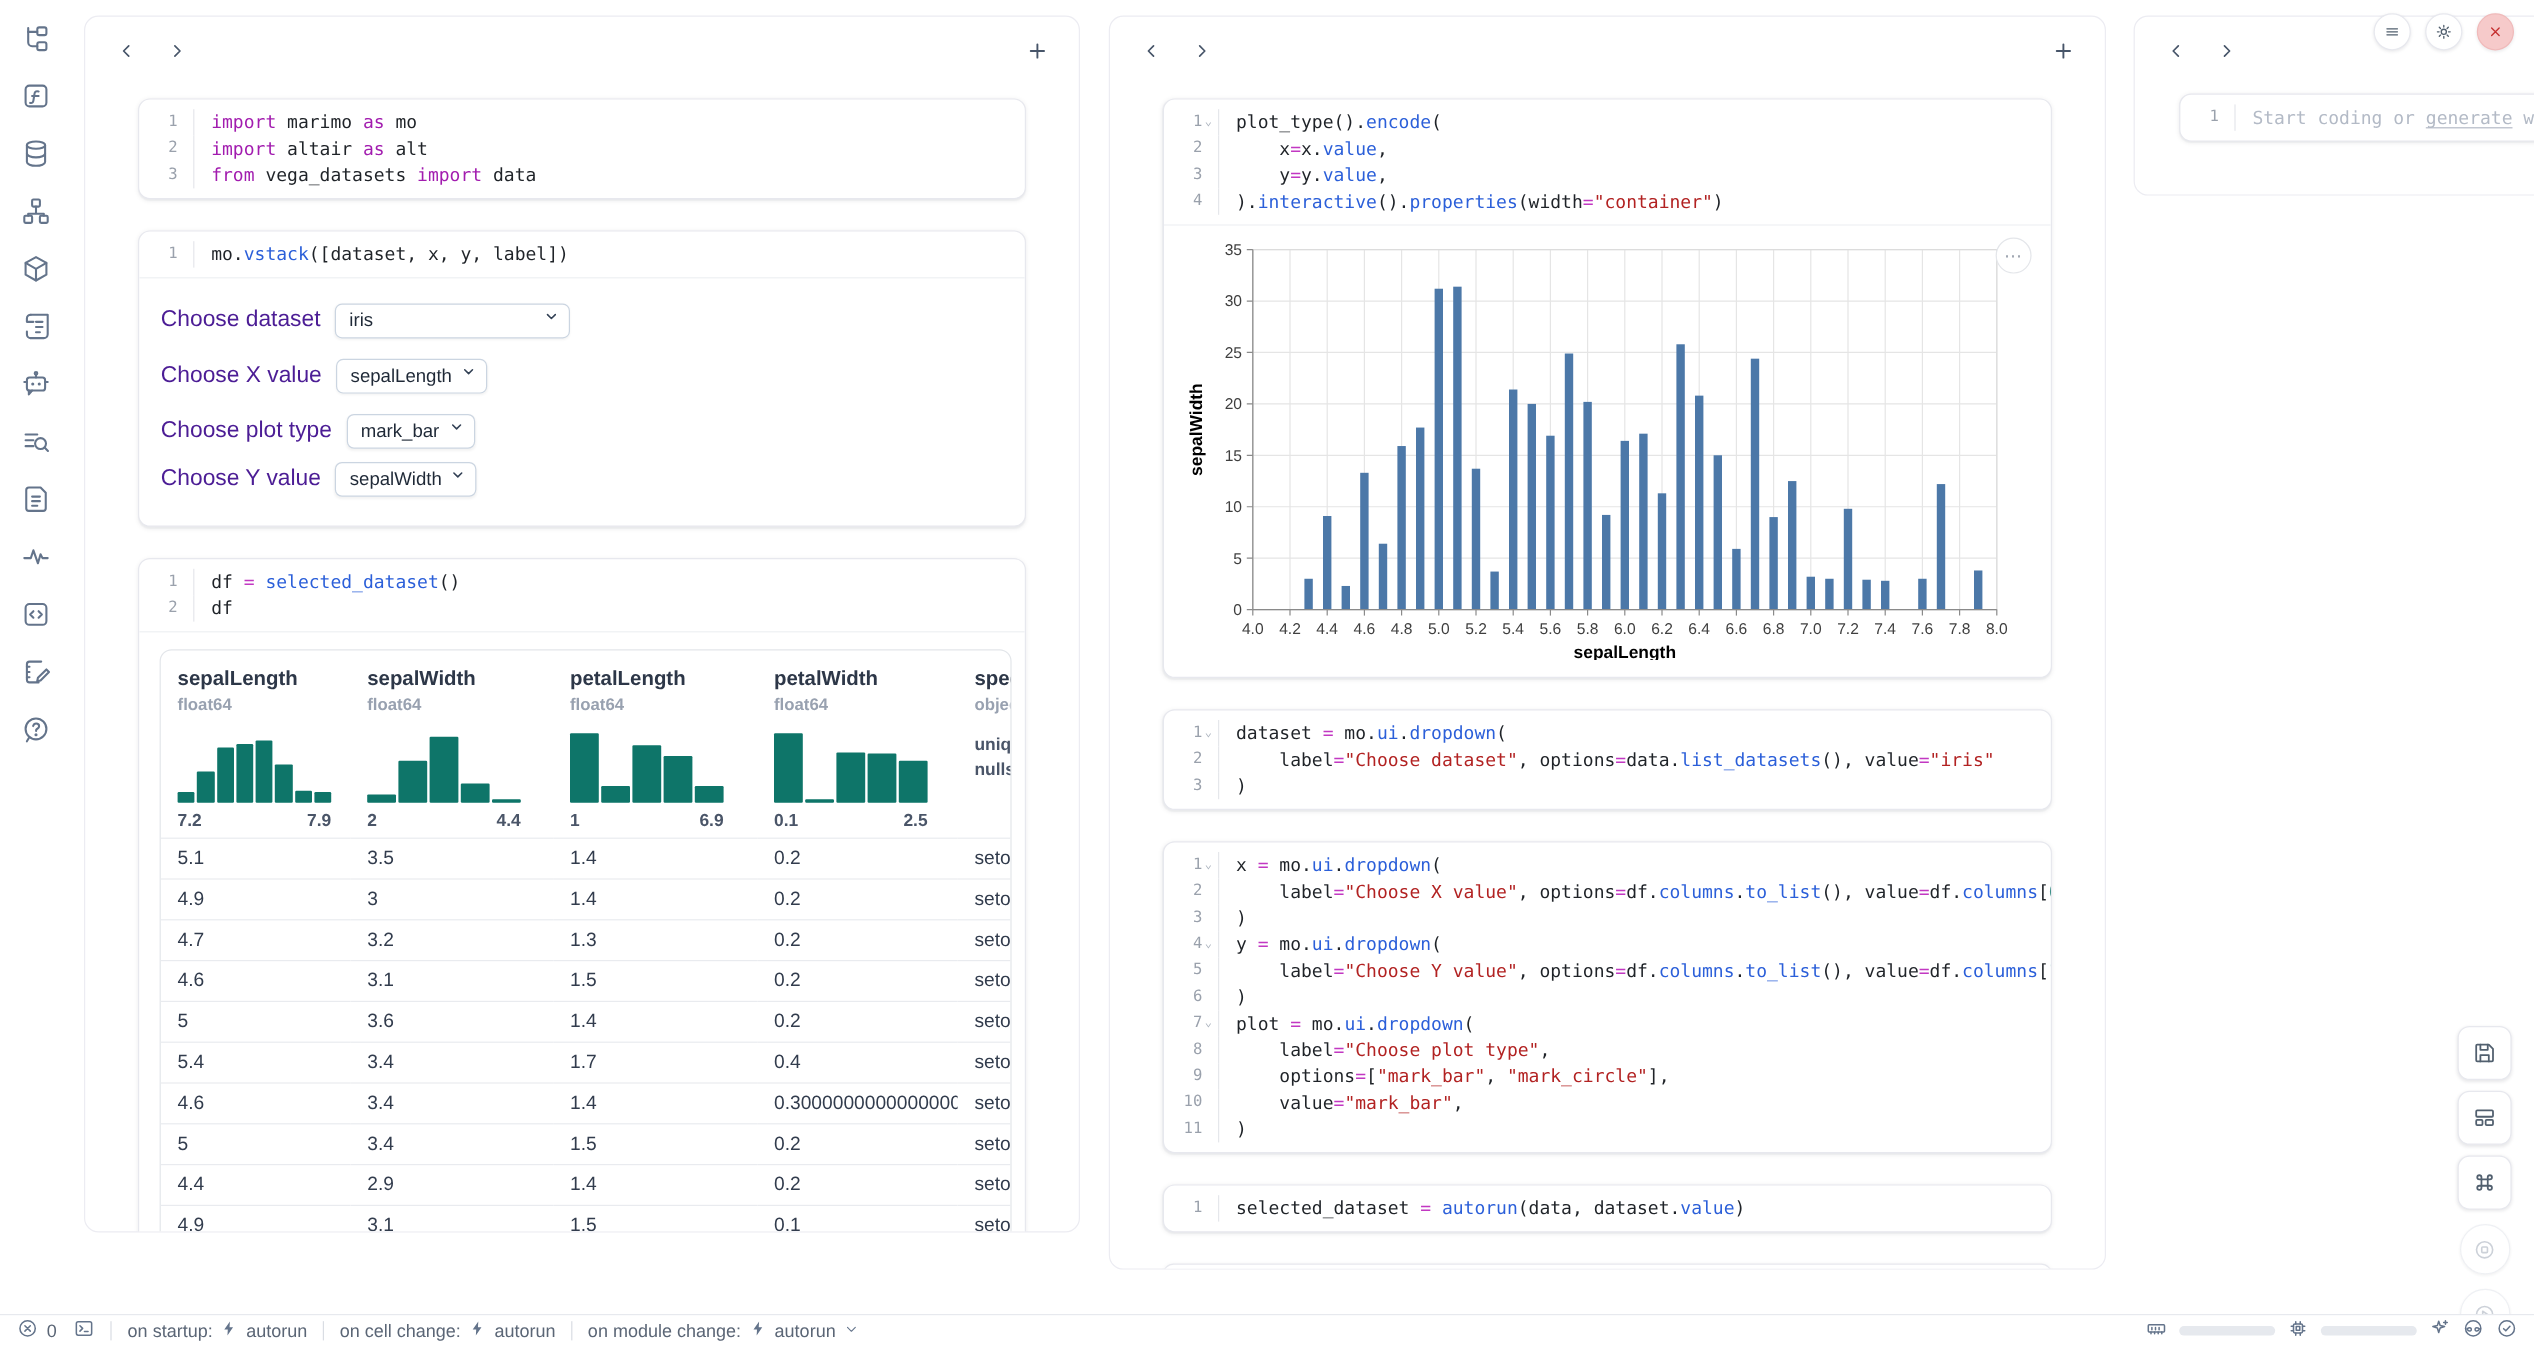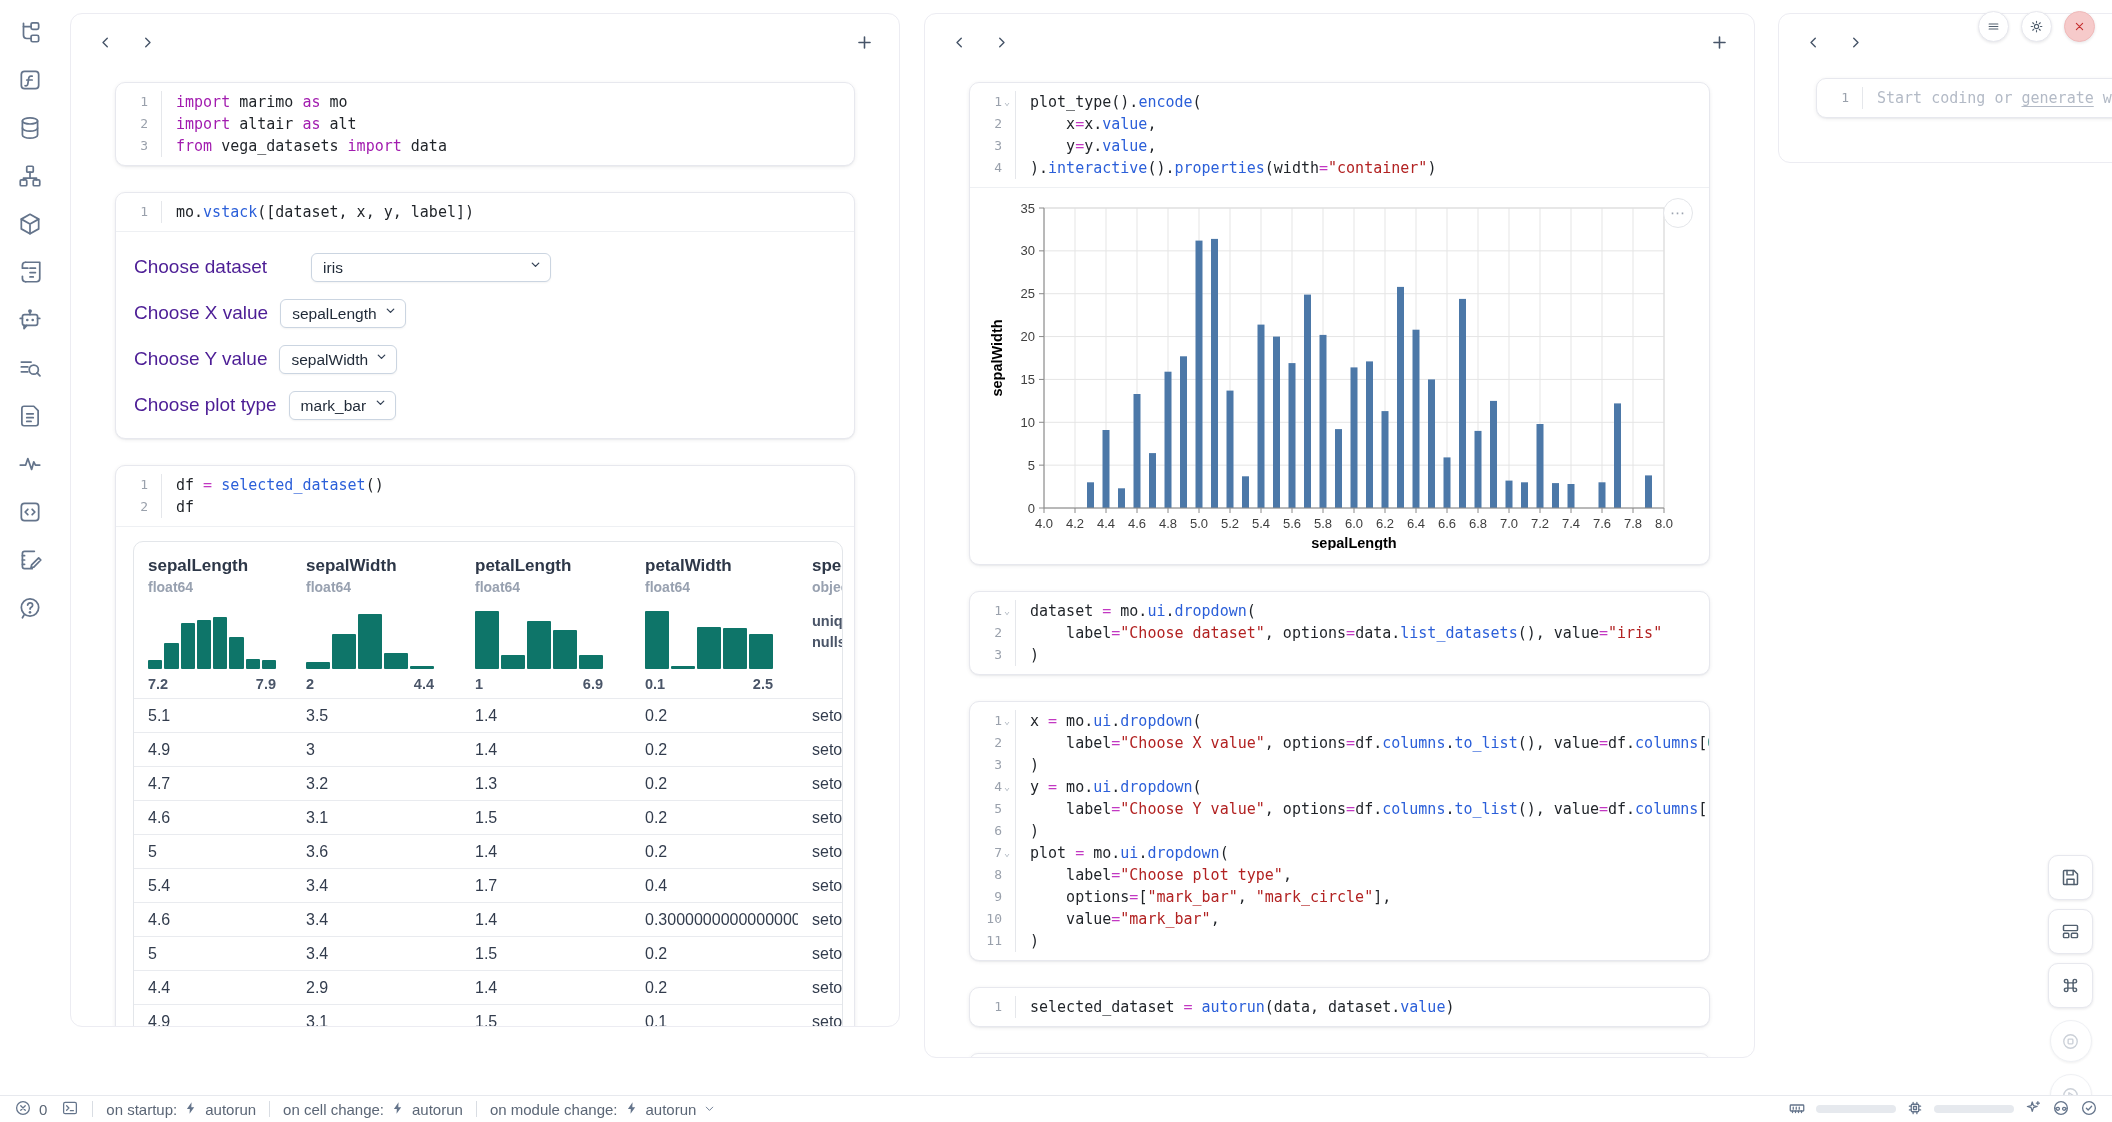--- a/index.html
+++ b/index.html
@@ -45,21 +45,21 @@
   
   .widgets{padding:16px 18px 12px 18px;}
   .widget-row{display:flex;align-items:center;margin-bottom:8px;height:38px;}
   .widget-label{font-size:19px;color:#4c1d95;margin-right:12px;}
   .sel-wrap{position:relative;display:inline-block;}
   .sel-wrap select{appearance:none;-webkit-appearance:none;border:1px solid #cbd5e1;border-radius:6px;background:#fff;
     font-size:15.5px;color:#1f2937;padding:5px 28px 5px 11px;box-shadow:0 1px 2px rgba(0,0,0,.05);
     font-family:"Liberation Sans",sans-serif;}
   .sel-wrap .sel-arrow{position:absolute;right:9px;top:45%;transform:translateY(-50%);pointer-events:none;}
   .sel-arrow svg{width:13px;height:13px;stroke:#334155;fill:none;stroke-width:2.4;stroke-linecap:round;stroke-linejoin:round;}
-  .sel-dataset select{width:240px;margin-left:32px;}
+  .sel-dataset select{width:196px;}
 
   
   .table-out{padding:14px 17px 12px 17px;}
   .df-table{border:1px solid #e3e6ea;border-radius:10px;width:710px;overflow:hidden;box-sizing:border-box;}
   .df-clip{overflow:hidden;width:708px;}
   .df-clip table{border-collapse:collapse;table-layout:fixed;width:752px;}
   .df-clip th{text-align:left;vertical-align:top;padding:14px 0 6px 14px;}
   .col-name{font-weight:bold;font-size:17px;color:#2d3748;white-space:nowrap;}
   .col-type{font-size:14px;color:#98a1b0;margin-top:3px;white-space:nowrap;}
   .hist{margin-top:16px;height:58px;width:128px;display:flex;align-items:flex-end;gap:2px;}
@@ -275,33 +275,33 @@
           </div>
           <div class="widget-row">
             <span class="widget-label">Choose X value</span>
             <span class="sel-wrap">
               <select><option>sepalLength</option></select>
               <span class="sel-arrow"><svg viewBox="0 0 24 24">
                     <path d="M6 9.5l6 6 6-6"></path>
                   </svg></span>
             </span>
           </div>
+          <div class="widget-row" style="margin-bottom:2px;">
+            <span class="widget-label">Choose plot type</span>
+            <span class="sel-wrap">
+              <select><option>mark_bar</option></select>
+              <span class="sel-arrow"><svg viewBox="0 0 24 24">
+                    <path d="M6 9.5l6 6 6-6"></path>
+                  </svg></span>
+            </span>
+          </div>
           <div class="widget-row">
             <span class="widget-label">Choose Y value</span>
             <span class="sel-wrap">
               <select><option>sepalWidth</option></select>
-              <span class="sel-arrow"><svg viewBox="0 0 24 24">
-                    <path d="M6 9.5l6 6 6-6"></path>
-                  </svg></span>
-            </span>
-          </div>
-          <div class="widget-row" style="margin-bottom:2px;">
-            <span class="widget-label">Choose plot type</span>
-            <span class="sel-wrap">
-              <select><option>mark_bar</option></select>
               <span class="sel-arrow"><svg viewBox="0 0 24 24">
                     <path d="M6 9.5l6 6 6-6"></path>
                   </svg></span>
             </span>
           </div>
         </div>
       </article>
 
       <article class="cell">
         <div class="code">

